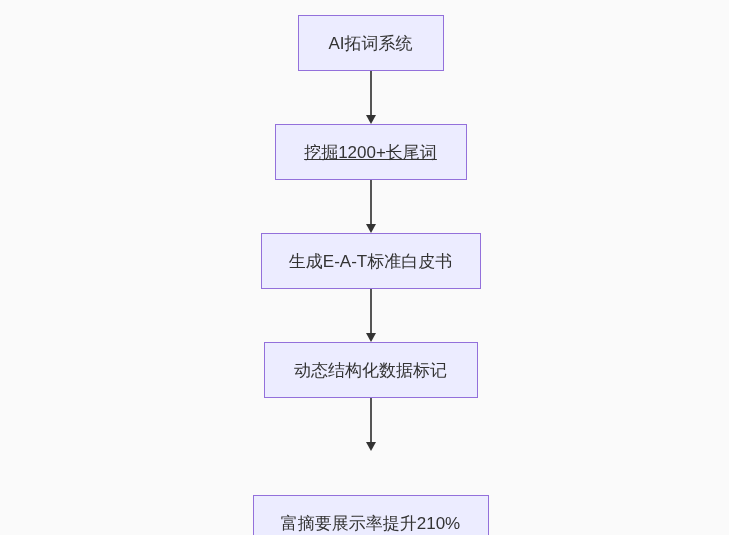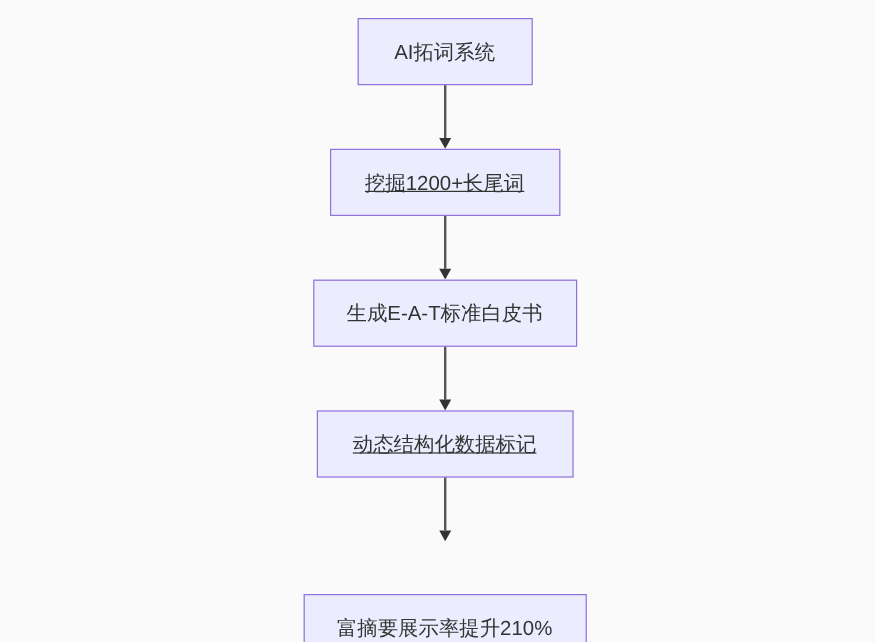--- a/index.html
+++ b/index.html
@@ -34,21 +34,21 @@
     font-size: 17px;
     display: flex;
     align-items: center;
     justify-content: center;
     text-align: center;
     white-space: nowrap;
   }
   .node:nth-of-type(1) { min-width: 146px; }
   .node:nth-of-type(3) { min-width: 192px; text-decoration: underline; }
   .node:nth-of-type(5) { min-width: 220px; text-align: right; }
-  .node:nth-of-type(7) { min-width: 214px; text-decoration: underline; }
+  .node:nth-of-type(7) { min-width: 214px; }
   .node:nth-of-type(9) { min-width: 236px; margin-top: 44px; }
   .arrow {
     height: 53px;
     display: flex;
     flex-direction: column;
     align-items: center;
   }
   .arrow .line {
     flex: 1;
     width: 2px;

